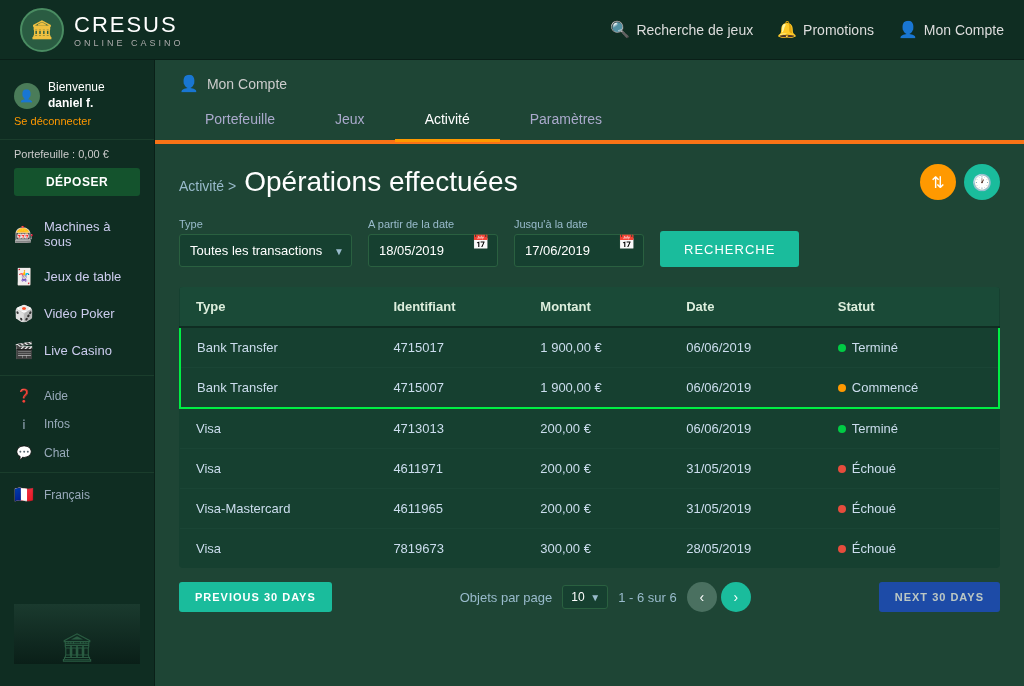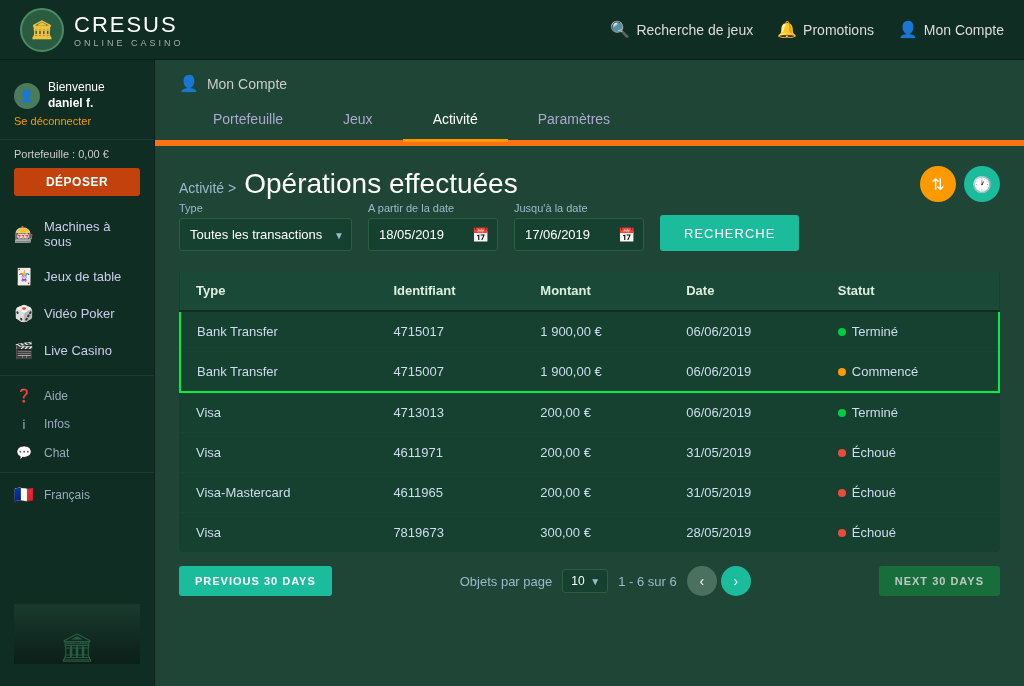--- a/index.html
+++ b/index.html
@@ -68,21 +68,21 @@
       font-size: 12px; color: #fff;
     }
     .user-name { font-size: 12px; line-height: 1.3; }
     .user-name .name { font-weight: bold; }
     .logout { color: #f90; font-size: 11px; cursor: pointer; margin-top: 2px; }
     .balance {
       font-size: 11px; color: #ccc; margin: 8px 14px 4px;
     }
     .deposit-btn {
       margin: 4px 14px 8px;
-      background: #c2410c;
+      background: #14532d;
       border: none; color: #fff; font-weight: bold;
       font-size: 12px; padding: 7px 0;
       width: calc(100% - 28px);
       cursor: pointer; border-radius: 3px; letter-spacing: 0.5px;
     }
     .sidebar-menu { margin-top: 6px; }
     .sidebar-item {
       display: flex; align-items: center; gap: 10px;
       padding: 9px 14px;
       color: #cce; font-size: 13px; cursor: pointer;
@@ -114,40 +114,41 @@
     .main-header {
       background: #1e4535;
       padding: 14px 24px 0;
       display: flex; align-items: center; gap: 8px;
     }
     .main-header-icon { font-size: 16px; color: #aaa; }
     .main-header-title { font-size: 14px; color: #ccc; }
 
     
     .tabs {
-      display: flex; border-bottom: 6px solid #f97316;
-      padding: 0 28px; margin-top: 6px;
+      display: flex; border-bottom: 4px solid #f97316;
+      padding: 0 20px; margin-top: 6px;
     }
     .tab {
       padding: 12px 30px;
       font-size: 14px; color: #aac; cursor: pointer;
       border-bottom: 3px solid transparent;
       margin-bottom: -2px;
     }
     .tab.active {
       color: #fff;
       border-bottom: 3px solid #f90;
     }
 
     
     .content {
       padding: 20px 24px;
     }
     .page-heading {
       display: flex; align-items: center; justify-content: space-between;
+      margin-bottom: 18px;
     }
     .page-heading-left {
       display: flex; align-items: baseline; gap: 8px;
     }
     .breadcrumb-text { font-size: 14px; color: #9bc; }
     .page-title { font-size: 28px; font-weight: normal; color: #fff; }
     .heading-icons { display: flex; gap: 8px; }
     .heading-btn {
       width: 36px; height: 36px; border-radius: 50%;
       display: flex; align-items: center; justify-content: center;
@@ -163,21 +164,21 @@
     .filter-group { display: flex; flex-direction: column; gap: 4px; }
     .filter-label { font-size: 11px; color: #9bc; }
     .filter-select {
       background: #164030; border: 1px solid #2a6040;
       color: #fff; padding: 8px 28px 8px 10px;
       font-size: 13px; border-radius: 3px;
       appearance: none; cursor: pointer;
       min-width: 170px; position: relative;
     }
     .filter-input-wrap {
-      position: relative; display: flex; align-items: center; border-radius: 16px;
+      position: relative; display: flex; align-items: flex-start; border-radius: 16px;
     }
     .filter-input {
       background: #164030; border: 1px solid #2a6040;
       color: #fff; padding: 8px 32px 8px 10px;
       font-size: 13px; border-radius: 3px; width: 130px;
     }
     .calendar-icon {
       position: absolute; right: 8px; font-size: 14px; color: #9bc; pointer-events: none;
     }
     .search-btn {
@@ -238,21 +239,21 @@
     }
     .page-nav { display: flex; gap: 4px; }
     .page-nav-btn {
       width: 30px; height: 30px; border-radius: 50%;
       border: none; cursor: pointer; font-size: 14px; color: #fff;
       display: flex; align-items: center; justify-content: center;
     }
     .btn-prev-page { background: #4a7060; }
     .btn-next-page { background: #1abc9c; }
     .next-btn {
-      background: #15803d; border: none; color: #fff;
+      background: #1d4ed8; border: none; color: #fff;
       font-size: 11px; font-weight: bold; letter-spacing: 1px;
       padding: 9px 16px; border-radius: 3px; cursor: pointer;
       opacity: 0.7;
     }
 
     .select-wrapper { position: relative; display: inline-block; }
     .select-arrow {
       position: absolute; right: 8px; top: 50%; transform: translateY(-50%);
       pointer-events: none; color: #9bc; font-size: 10px;
     }

